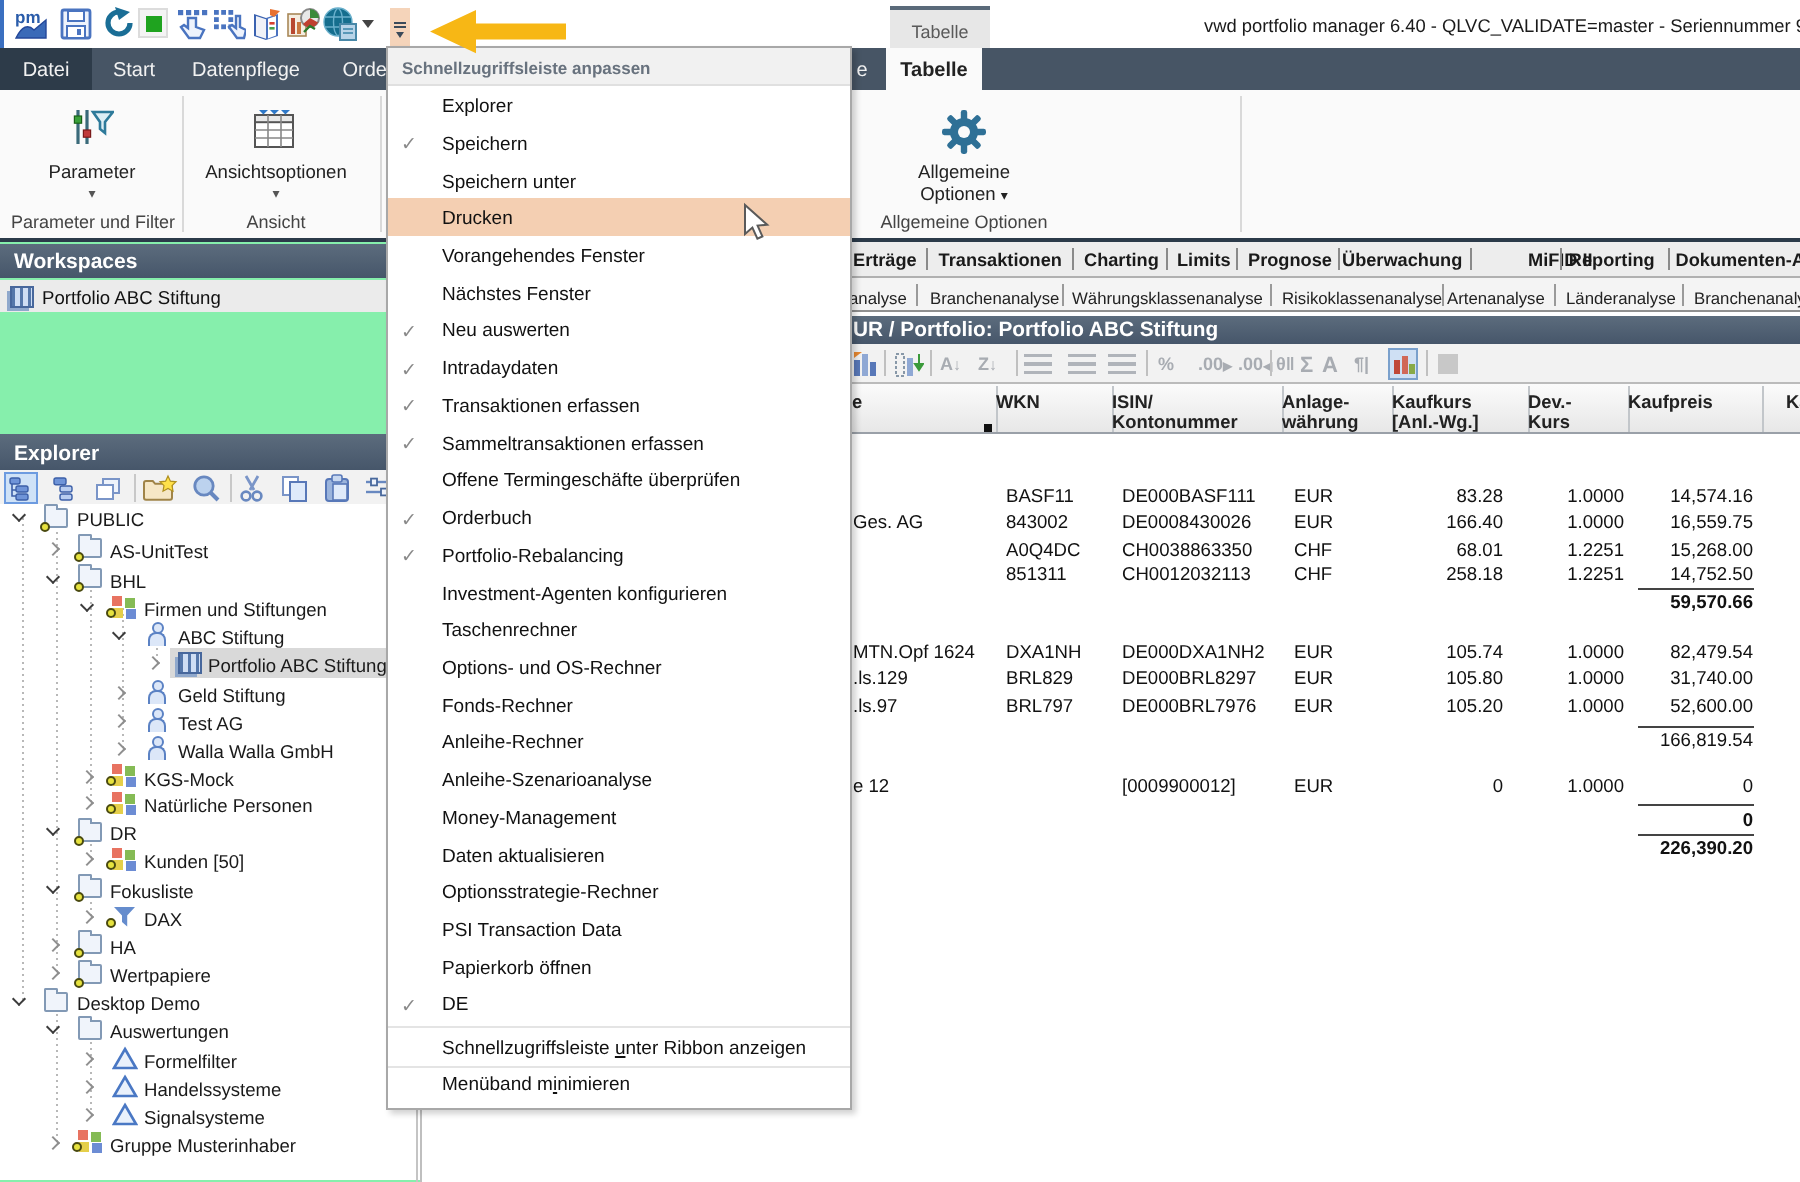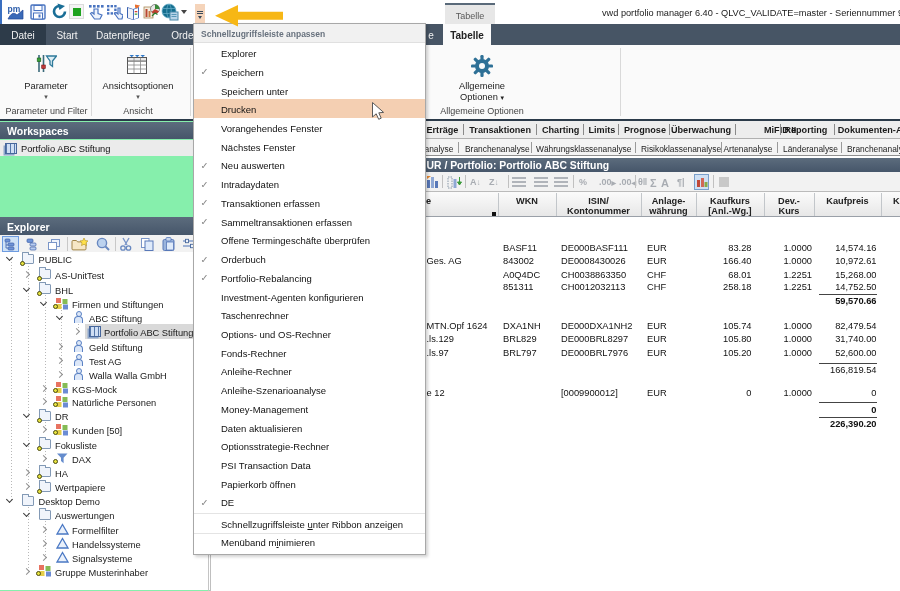--- a/index.html
+++ b/index.html
@@ -67,21 +67,21 @@
 #tabs2 i{top:3px;width:1px;height:11px;background:#9a9a9a;}
 #dbar{left:0;top:36.5px;width:689px;height:14.5px;background:linear-gradient(#5c6c7d,#46566a);}
 #dbar span{left:215.5px;top:2.5px;color:#fff;font-weight:bold;font-size:10.4px;white-space:nowrap;}
 #ttoolbar{left:0;top:51px;width:689px;height:20px;background:#f2f2f2;border-bottom:1px solid #bbb;}
 .tsep{top:3px;width:1px;height:13px;background:#c0c0c0;}
 .tgly{top:5px;font-size:9px;color:#a8acb2;font-weight:bold;}
 .tgly b{font-weight:bold;font-size:8px;}
 .tbars{top:5px;width:14px;height:10px;background:repeating-linear-gradient(to bottom,#b0b4ba 0 1.6px,transparent 1.6px 4.2px);}
 #thead{left:0;top:71px;width:689px;height:24.5px;background:linear-gradient(#fbfbfb,#e7e7e7);border-bottom:1px solid #9aa0a8;}
 .hsep{top:1px;width:1px;height:22.5px;background:#c2c6ca;}
-.htx{font-size:9.2px;font-weight:bold;color:#222;text-align:center;line-height:9.5px;}
+.htx{font-size:9.2px;font-weight:bold;color:#222;text-align:left;line-height:9.5px;}
 #tdata{left:0;top:97px;width:689px;height:374.5px;background:#fff;}
 .cell{font-size:9.3px;color:#111;}
 .num{text-align:right;}
 .sumline{height:1px;background:#444;}
 
 #menu{left:193px;top:22.5px;width:233px;height:532.5px;background:#fff;border:1px solid #a8a8a8;
  box-shadow:2px 2px 3px rgba(0,0,0,0.18);}
 #menuhead{left:0;top:0;width:231px;height:19px;background:#f1f1f1;border-bottom:1px solid #e0e0e0;}
 #menuhead span{position:absolute;left:7px;top:5px;font-size:8.5px;font-weight:bold;color:#68727e;white-space:nowrap;}
 .mi{left:0;width:231px;height:18.8px;}
@@ -403,21 +403,21 @@
     <div class="cell" style="left:436px;top:25px">EUR</div>
     <div class="cell num" style="left:480px;top:25px;width:60.5px">83.28</div>
     <div class="cell num" style="left:549px;top:25px;width:52px">1.0000</div>
     <div class="cell num" style="left:584px;top:25px;width:81.5px">14,574.16</div>
     <div class="cell" style="left:215.5px;top:38.3px">Ges. AG</div>
     <div class="cell" style="left:292px;top:38.3px">843002</div>
     <div class="cell" style="left:350px;top:38.3px">DE0008430026</div>
     <div class="cell" style="left:436px;top:38.3px">EUR</div>
     <div class="cell num" style="left:480px;top:38.3px;width:60.5px">166.40</div>
     <div class="cell num" style="left:549px;top:38.3px;width:52px">1.0000</div>
-    <div class="cell num" style="left:584px;top:38.3px;width:81.5px">10,972.61</div>
+    <div class="cell num" style="left:584px;top:38.3px;width:81.5px">16,559.75</div>
     <div class="cell" style="left:292px;top:51.7px">A0Q4DC</div>
     <div class="cell" style="left:350px;top:51.7px">CH0038863350</div>
     <div class="cell" style="left:436px;top:51.7px">CHF</div>
     <div class="cell num" style="left:480px;top:51.7px;width:60.5px">68.01</div>
     <div class="cell num" style="left:549px;top:51.7px;width:52px">1.2251</div>
     <div class="cell num" style="left:584px;top:51.7px;width:81.5px">15,268.00</div>
     <div class="cell" style="left:292px;top:63.9px">851311</div>
     <div class="cell" style="left:350px;top:63.9px">CH0012032113</div>
     <div class="cell" style="left:436px;top:63.9px">CHF</div>
     <div class="cell num" style="left:480px;top:63.9px;width:60.5px">258.18</div>

